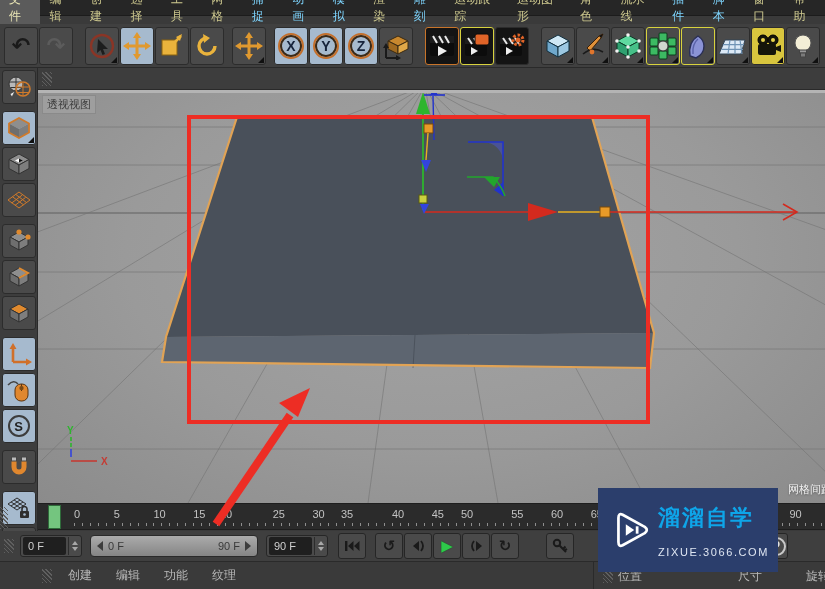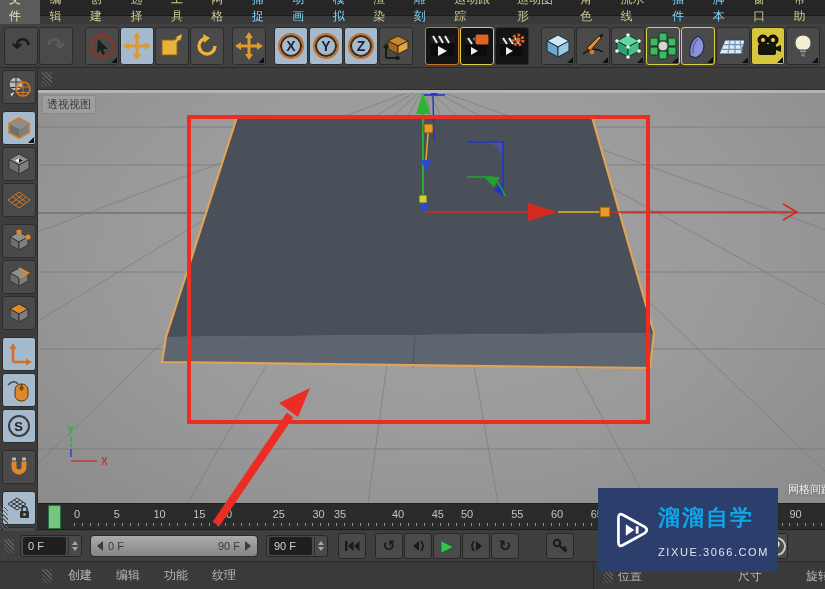--- a/index.html
+++ b/index.html
@@ -547,21 +547,21 @@
     <div id="playhead"></div>
     <div id="tickhost">
 
     <span class="tick" style="left: 36px;">0</span>
         <span class="tick" style="left: 75.75px;">5</span>
         <span class="tick" style="left: 115.5px;">10</span>
         <span class="tick" style="left: 155.25px;">15</span>
         <span class="tick" style="left: 182px;">20</span>
         <span class="tick" style="left: 234.75px;">25</span>
         <span class="tick" style="left: 274.5px;">30</span>
-        <span class="tick" style="left: 296px;">35</span>
+        <span class="tick" style="left: 303px;">35</span>
         <span class="tick" style="left: 354px;">40</span>
         <span class="tick" style="left: 393.75px;">45</span>
         <span class="tick" style="left: 423px;">50</span>
         <span class="tick" style="left: 473.25px;">55</span>
         <span class="tick" style="left: 513px;">60</span>
         <span class="tick" style="left: 552.75px;">65</span>
         <span class="tick" style="left: 592.5px;">70</span>
         <span class="tick" style="left: 632.25px;">75</span>
         <span class="tick" style="left: 672px;">80</span>
         <span class="tick" style="left: 711.75px;">85</span>

